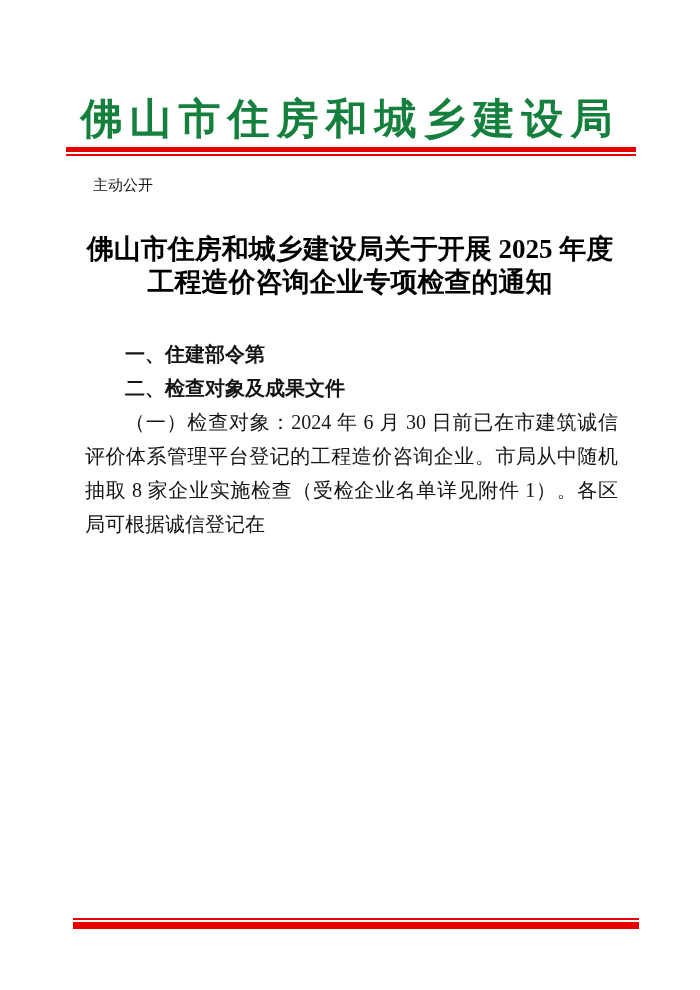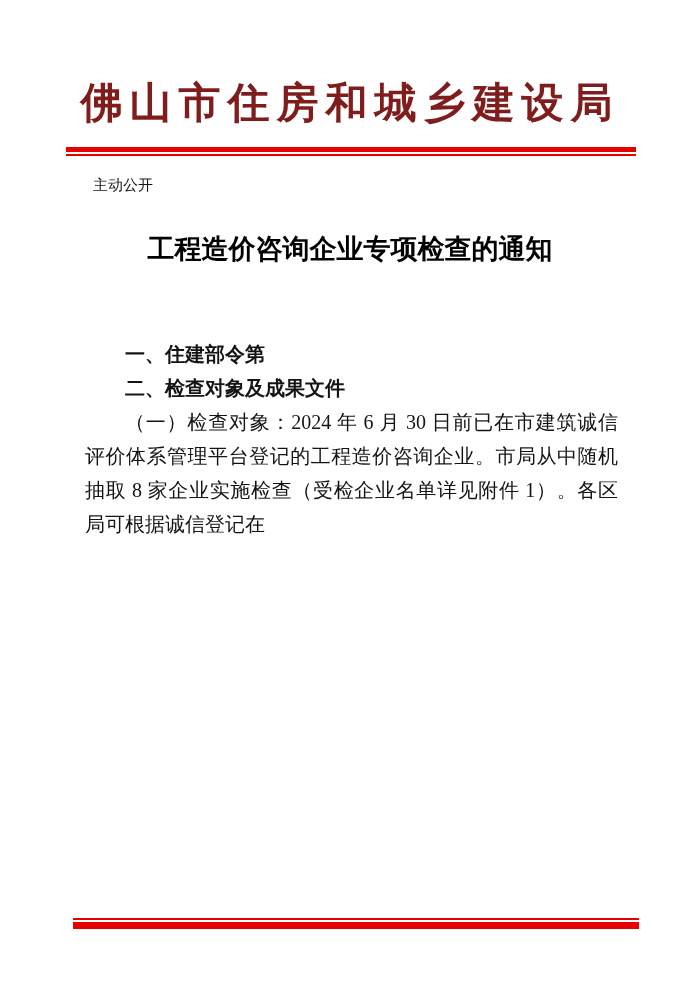--- a/index.html
+++ b/index.html
@@ -9,30 +9,30 @@
     width: 700px;
     height: 990px;
     background: #ffffff;
     overflow: hidden;
     font-family: "Liberation Serif", serif;
     color: #141414;
   }
   
   .letterhead {
     position: absolute;
-    top: 78px;
+    top: 94px;
     left: 0;
     width: 100%;
     text-align: center;
     font-family: "Liberation Serif", serif;
     font-weight: bold;
     font-size: 42px;
     line-height: 50px;
     letter-spacing: 7px;
-    color: #7f1d1d;
+    color: #15803d;
     white-space: nowrap;
   }
   
   .rule-double {
     position: absolute;
     top: 147px;
     left: 66px;
     width: 570px;
     height: 9px;
     border-top: 5px solid #e60000;
@@ -98,20 +98,21 @@
 
 <div class="page">
 
   <div class="letterhead">佛山市住房和城乡建设局</div>
 
   <div class="rule-double"></div>
 
   <div class="disclosure">主动公开</div>
 
   <div class="doc-title">
+    <div>佛山市住房和城乡建设局关于开展 2025 年度</div>
     <div>工程造价咨询企业专项检查的通知</div>
   </div>
 
   <div class="body-text">
     <div class="heading">一、住建部令第</div>
     <div class="heading">二、检查对象及成果文件</div>
     <div class="para">（一）检查对象：2024 年 6 月 30 日前已在市建筑诚信评价体系管理平台登记的工程造价咨询企业。市局从中随机抽取 8 家企业实施检查（受检企业名单详见附件 1）。各区局可根据诚信登记在</div>
   </div>
 
   <div class="footer-rule">

